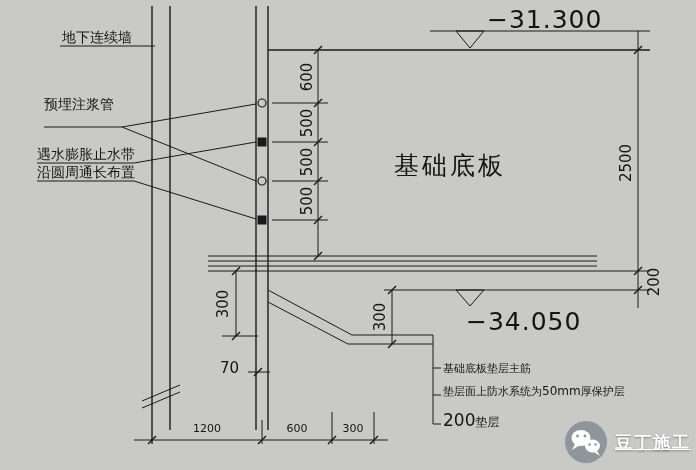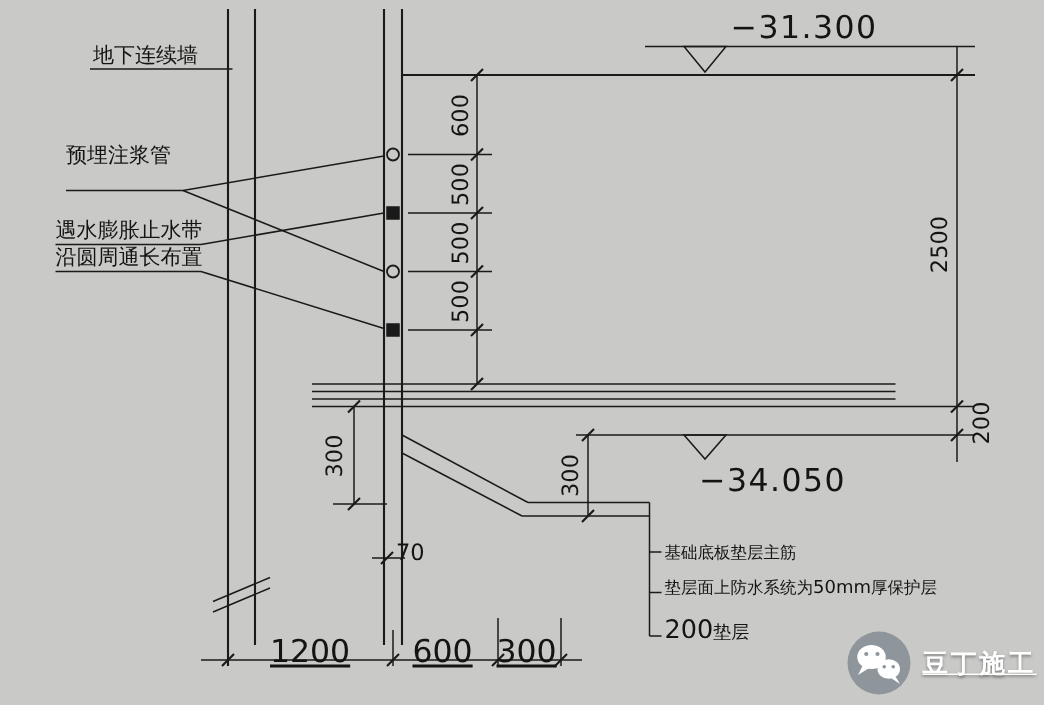--- a/index.html
+++ b/index.html
@@ -6,28 +6,28 @@
   #canvas{
     position:relative;width:696px;height:470px;
     background:#c9c9c7;overflow:hidden;
     font-family:"DejaVu Sans","Liberation Sans",sans-serif;
     color:#141414;
   }
   #canvas svg.lines{position:absolute;left:0;top:0;}
   .lbl{position:absolute;white-space:nowrap;line-height:1.15;}
   .cjk{font-size:14px;}
   .big-title{font-size:25px;letter-spacing:3px;}
-  .elev{font-size:21px;letter-spacing:1px;}
-  .num{font-size:15px;margin-left:44px;}
+  .elev{font-size:25px;letter-spacing:1px;}
+  .num{font-size:15px;}
   .vnum{
     position:absolute;height:14px;line-height:14px;font-size:15px;
     text-align:center;transform:rotate(-90deg);transform-origin:50% 50%;
     white-space:nowrap;
   }
-  .hnum{position:absolute;font-size:21px;white-space:nowrap;text-decoration:underline;}
+  .hnum{position:absolute;font-size:11px;text-align:center;white-space:nowrap;}
   .note{position:absolute;font-size:11px;white-space:nowrap;}
   .note .big{font-size:12px;}
   .note3 .big{font-size:17px;}
   .note3 .small{font-size:12px;}
   .wm{position:absolute;left:564px;top:420px;display:flex;align-items:center;gap:7px;}
   .wm-text{
     font-size:17px;font-weight:bold;color:#ffffff;
     text-shadow:0 1px 2px rgba(70,70,70,.55);letter-spacing:2px;text-decoration:underline;
   }
 </style>
@@ -127,20 +127,21 @@
     <circle cx="262" cy="103" r="4" fill="none" stroke="#1a1a1a" stroke-width="1.2"></circle>
     <circle cx="262" cy="181" r="4" fill="none" stroke="#1a1a1a" stroke-width="1.2"></circle>
     <rect x="257.5" y="137.5" width="9" height="9" fill="#1a1a1a"></rect>
     <rect x="257.5" y="215.5" width="9" height="9" fill="#1a1a1a"></rect>
   </svg>
 
   <div class="lbl cjk" style="left:62px;top:29px">地下连续墙</div>
   <div class="lbl cjk" style="left:44px;top:96px">预埋注浆管</div>
   <div class="lbl cjk" style="left:37px;top:146px">遇水膨胀止水带</div>
   <div class="lbl cjk" style="left:37px;top:164px">沿圆周通长布置</div>
+  <div class="lbl big-title" style="left:394px;top:152px">基础底板</div>
 
   <div class="lbl elev" style="left:487px;top:6px">−31.300</div>
   <div class="lbl elev" style="left:466px;top:308px">−34.050</div>
 
   <div class="vnum" style="left:289px;top:70px;width:36px">600</div>
   <div class="vnum" style="left:289px;top:116px;width:36px">500</div>
   <div class="vnum" style="left:289px;top:155px;width:36px">500</div>
   <div class="vnum" style="left:289px;top:194px;width:36px">500</div>
 
   <div class="vnum" style="left:604px;top:156px;width:44px">2500</div>

